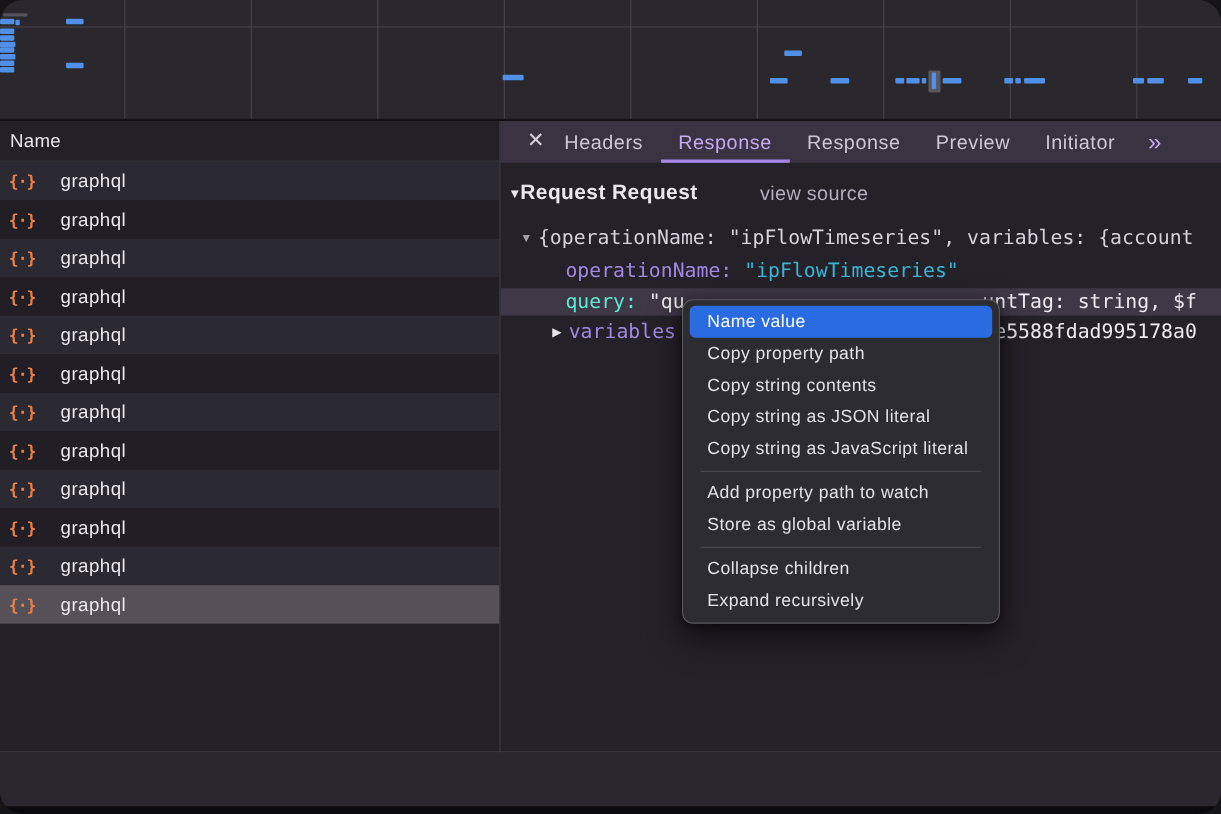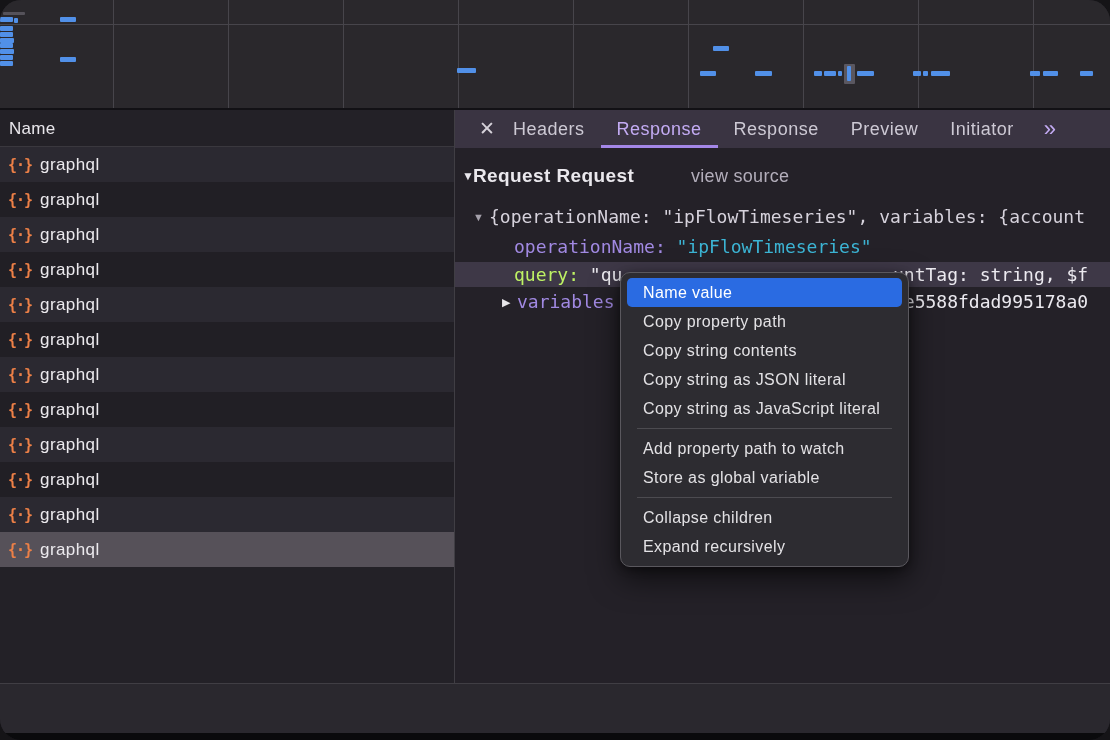--- a/index.html
+++ b/index.html
@@ -14,21 +14,21 @@
   .hline{position:absolute;left:0;width:1110px;height:1px;background:#47454b;}
   .ovbar{position:absolute;border-radius:1px;}
   
   .left-panel{position:absolute;left:0;top:110px;width:454px;height:573px;background:#232127;}
   .name-header{height:37px;line-height:37px;padding-left:9px;font-size:17px;letter-spacing:.3px;color:#e9e7ec;background:#232127;border-bottom:1px solid #3a383e;box-sizing:border-box;}
   .req-row{height:35px;display:flex;align-items:center;padding-left:8px;cursor:default;}
   .req-row.odd{background:#2b2931;}
   .req-row.even{background:#211f25;}
   .req-row.selected{background:#565159;}
   .req-icon{font-family:"DejaVu Sans Mono",monospace;font-size:15px;font-weight:bold;color:#ed8047;margin-right:8px;letter-spacing:-1px;}
-  .req-label{font-size:17px;letter-spacing:.4px;color:#eceaee;}
+  .req-label{font-size:17px;letter-spacing:.4px;color:#eceaee;margin-left:15px;}
   
   .vdivider{position:absolute;left:454px;top:110px;width:1px;height:623px;background:#403e44;}
   .hdivider{position:absolute;left:0;top:683px;width:1110px;height:1px;background:#403e44;}
   .footer{position:absolute;left:0;top:684px;width:1110px;height:49px;background:#2a282e;}
   .bottom-bar{position:absolute;left:0;top:733px;width:1110px;height:7px;background:#0a0a0c;}
   
   .right-panel{position:absolute;left:455px;top:110px;width:655px;height:573px;background:#242128;overflow:hidden;}
   .tabbar{position:relative;height:38px;background:#3a3442;display:flex;align-items:center;padding-left:24px;box-sizing:border-box;}
   .close-x{width:18px;font-size:19px;color:#d6d2da;line-height:38px;cursor:pointer;}
   .tab{position:relative;height:38px;line-height:38px;padding:0 16px;font-size:18px;letter-spacing:.5px;color:#cdc9d4;cursor:pointer;white-space:nowrap;}
@@ -44,21 +44,21 @@
   .view-source{position:absolute;left:236px;font-size:18px;letter-spacing:.3px;color:#b3aebb;cursor:pointer;}
   .mono{font-family:"DejaVu Sans Mono",monospace;font-size:18px;color:#d6d2dc;}
   .root-row{top:56px;height:26px;line-height:26px;}
   .root-tri{position:absolute;left:18px;font-size:11px;color:#a5a1ab;}
   .root-text{position:absolute;left:34px;}
   .opname-row{top:86px;height:26px;line-height:26px;}
   .indent1{position:absolute;left:59px;}
   .key{color:#a189e2;}
   .str{color:#3cb4d4;}
   .query-row{top:114px;height:25px;line-height:25px;background:#3e3847;}
-  .query-key{color:#bef264;}
+  .query-key{color:#5eead4;}
   .white{color:#eceaf0;}
   .frag-right{position:absolute;left:438px;top:0;}
   .vars-row{top:141px;height:26px;line-height:26px;}
   .vars-tri{position:absolute;left:47px;font-size:11px;color:#e8e6ea;}
   .vars-key{position:absolute;left:62px;}
   
   .context-menu{
     position:absolute;left:620px;top:272px;width:289px;box-sizing:border-box;
     background:#2d2c31;border:1px solid #5a585e;border-radius:10px;
     padding:5px 6px;z-index:50;

